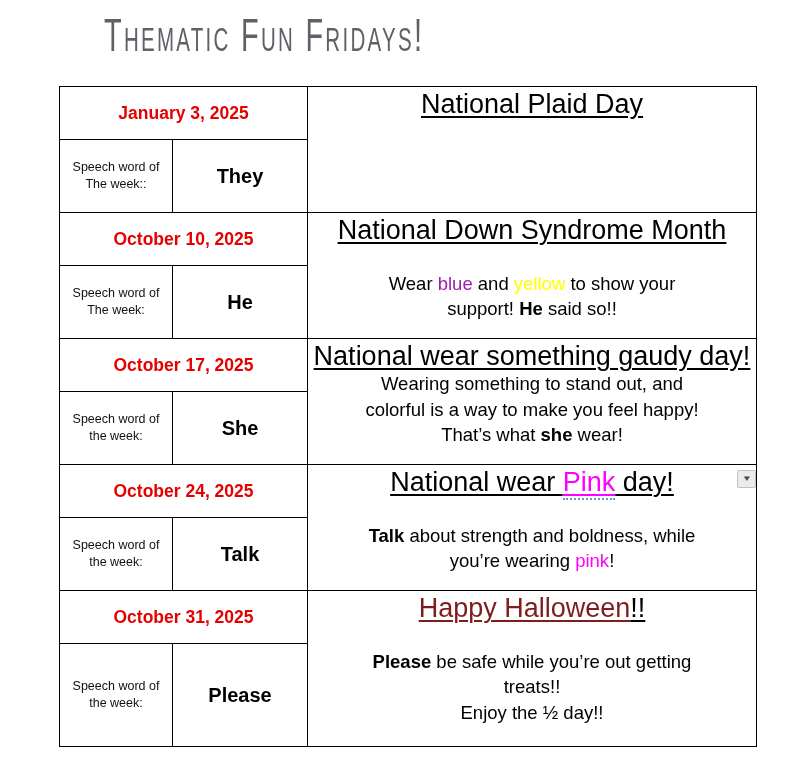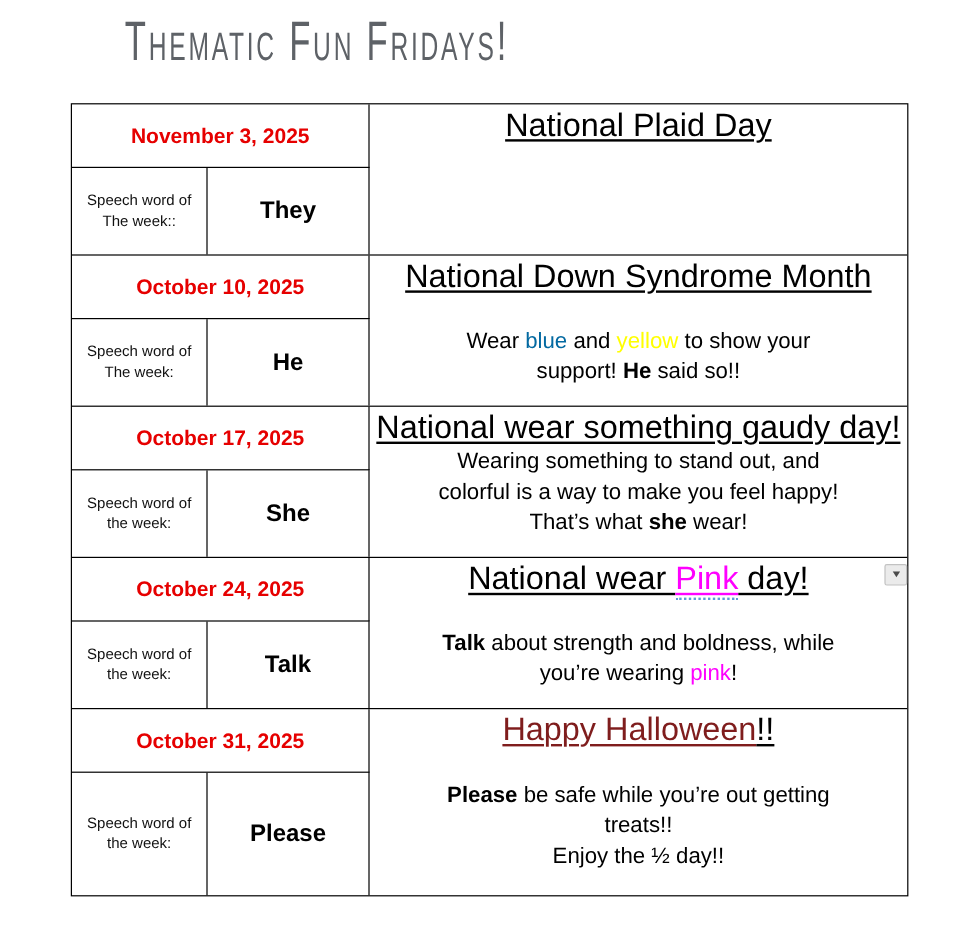--- a/index.html
+++ b/index.html
@@ -57,21 +57,21 @@
 </head>
 <body>
 
 <div class="page-title-wrap">
   <span class="page-title">Thematic Fun Fridays!</span>
 </div>
 
 <div class="ff-table">
 
   <div class="group">
-    <div class="cell date-cell">November 3, 2025</div>
+    <div class="cell date-cell">January 3, 2025</div>
     <div class="cell label-cell">Speech word of
 The week::</div>
     <div class="cell word-cell">They</div>
     <div class="cell desc-cell">
       <div class="heading">
           <div class="line"><span class="u">National Plaid Day</span></div>
         </div>
     </div>
   </div>
 
@@ -79,21 +79,21 @@
     <div class="cell date-cell">October 10, 2025</div>
     <div class="cell label-cell">Speech word of
 The week:</div>
     <div class="cell word-cell">He</div>
     <div class="cell desc-cell">
       <div class="heading">
           <div class="line"><span class="u">National Down Syndrome Month</span></div>
         </div>
       <div class="bodytext">
           <div class="line">&nbsp;</div>
-          <div class="line"><span>Wear </span><span style="color: #0369a1; text-align: right;">blue</span><span> and </span><span style="color: rgb(255, 255, 0);">yellow</span><span> to show your</span></div>
+          <div class="line"><span>Wear </span><span style="color: #a21caf; text-align: right;">blue</span><span> and </span><span style="color: rgb(255, 255, 0);">yellow</span><span> to show your</span></div>
           <div class="line"><span>support! </span><span class="b">He</span><span> said so!!</span></div>
         </div>
     </div>
   </div>
 
   <div class="group">
     <div class="cell date-cell">October 17, 2025</div>
     <div class="cell label-cell">Speech word of
 the week:</div>
     <div class="cell word-cell">She</div>

